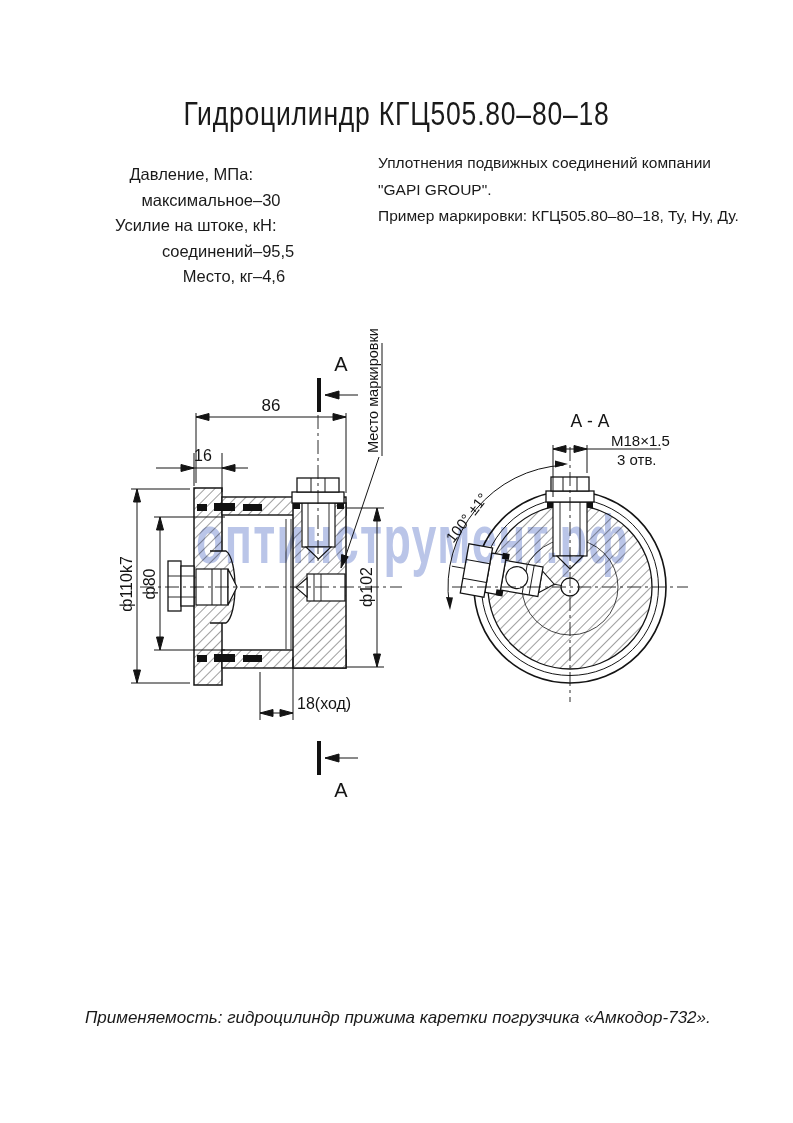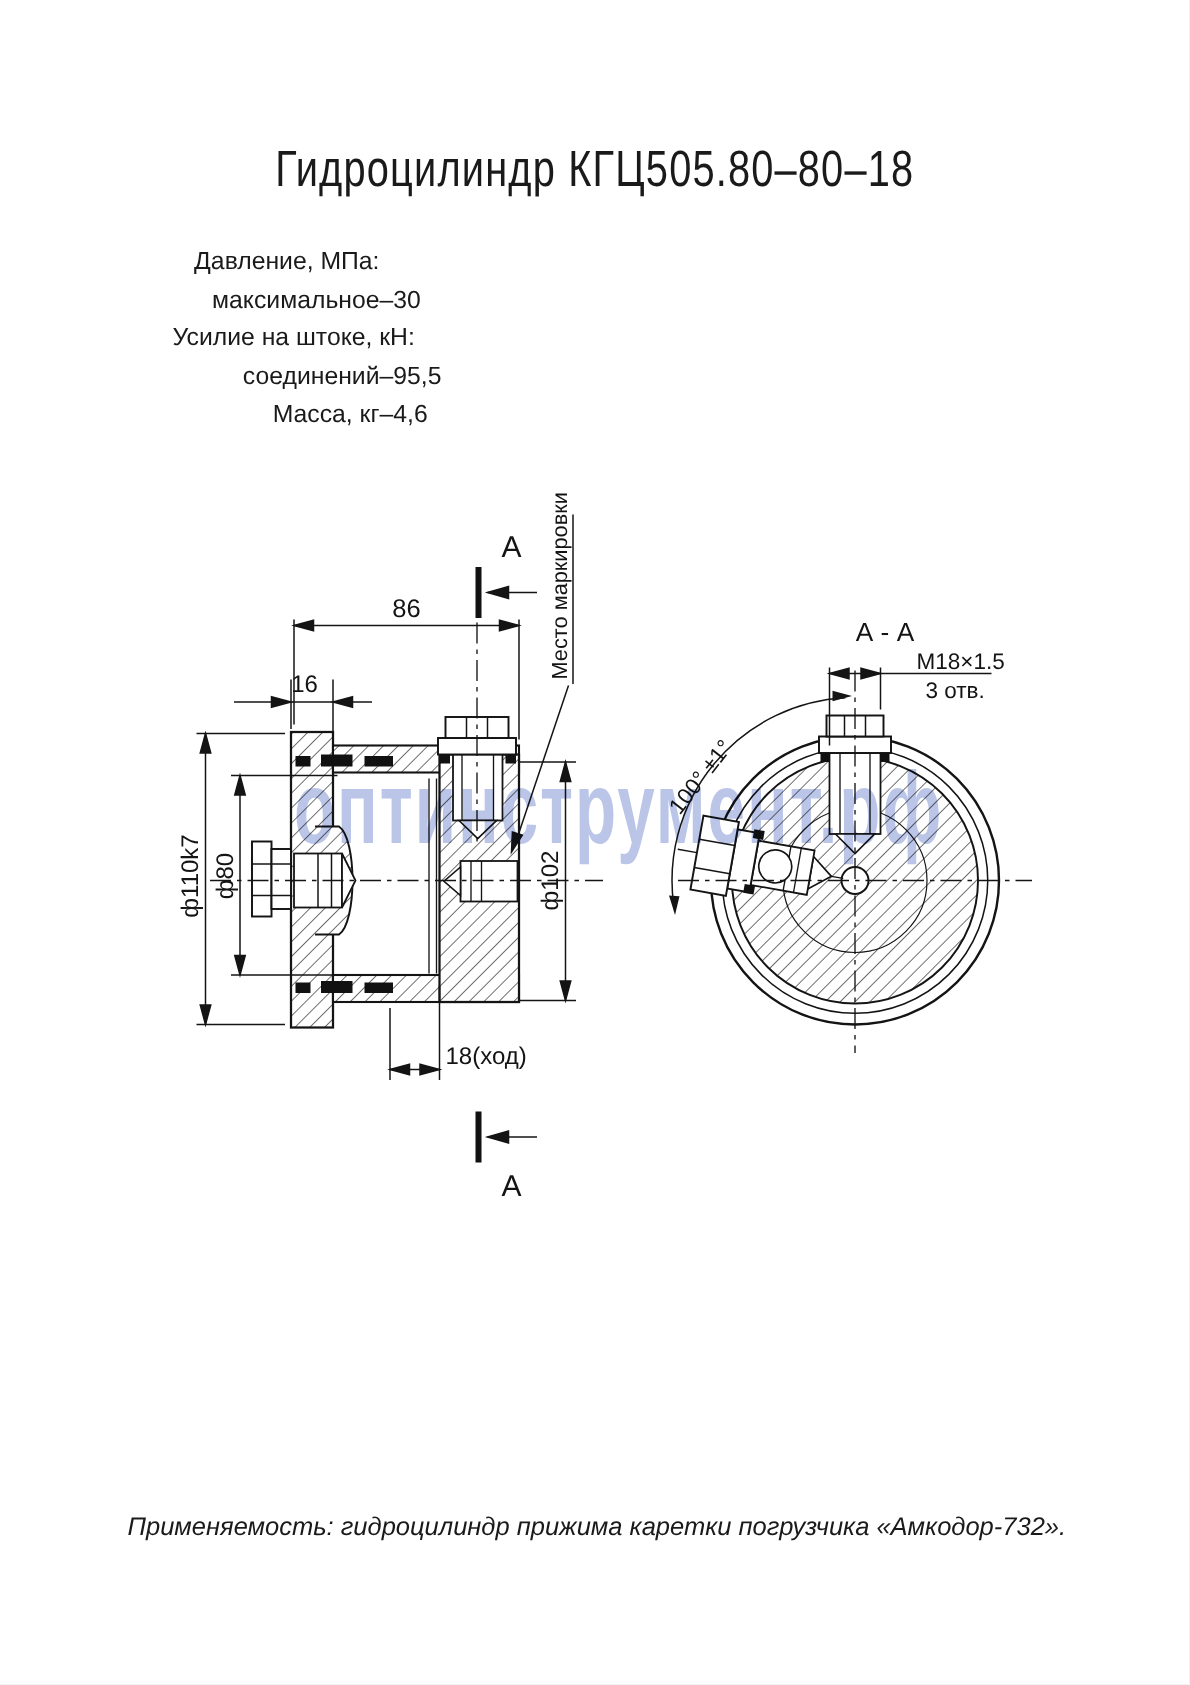--- a/index.html
+++ b/index.html
@@ -38,25 +38,30 @@
       </div>
     <div class="srow">
         <span class="lbl">Усилие на штоке, кН:</span>
         <span class="val"></span>
       </div>
     <div class="srow">
         <span class="lbl">соединений</span>
         <span class="val">–95,5</span>
       </div>
     <div class="srow">
-        <span class="lbl">Масса, кг</span>
+        <span class="lbl">Место, кг</span>
         <span class="val">–4,6</span>
       </div>
   </div>
 
+  <div class="notes">
+    <div>Уплотнения подвижных соединений компании</div>
+    <div>"GAPI GROUP".</div>
+    <div>Пример маркировки: КГЦ505.80–80–18, Ту, Ну, Ду.</div>
+  </div>
 
   <svg class="draw" viewBox="0 0 793 1123" xmlns="http://www.w3.org/2000/svg">
     <defs>
       <pattern id="h" width="7" height="7" patternUnits="userSpaceOnUse" patternTransform="rotate(45)">
         <rect width="7" height="7" fill="#ffffff"></rect>
         <line x1="0" y1="0" x2="0" y2="7" stroke="#2a2a2a" stroke-width="0.9"></line>
       </pattern>
     </defs>
 
     <g stroke-linejoin="miter">

